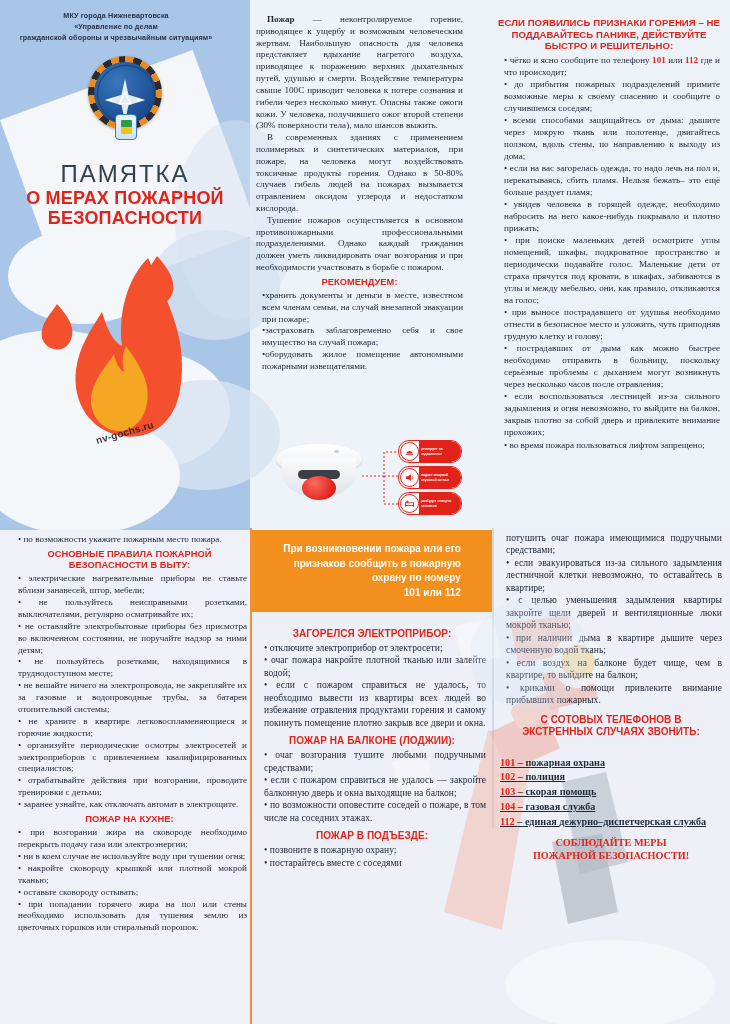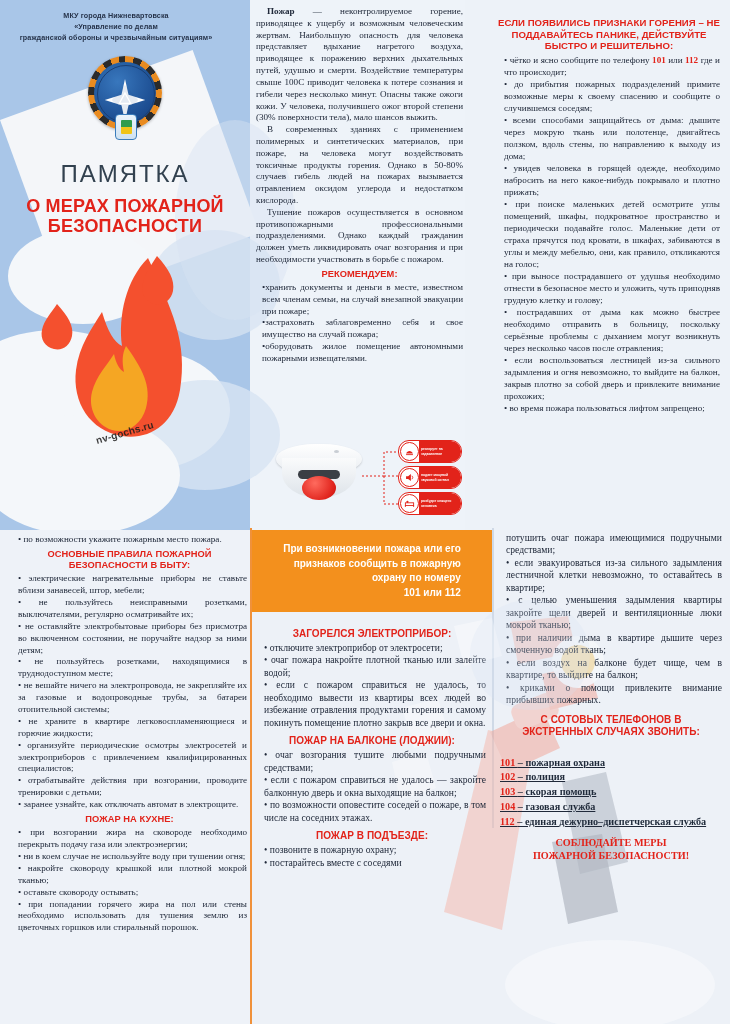--- a/index.html
+++ b/index.html
@@ -43,40 +43,40 @@
     border:1.5px solid #1b3f72;z-index:3;overflow:hidden;}
   .star{position:absolute;left:50%;top:50%;width:44px;height:44px;transform:translate(-50%,-50%);z-index:4;}
   .emblem-badge{position:absolute;left:31px;top:58px;width:20px;height:24px;border-radius:4px;
     background:linear-gradient(#eaf3fb,#cfe2f2);border:1.4px solid #3a7cbb;z-index:6;
     display:flex;align-items:center;justify-content:center;}
   .emblem-badge i{display:block;width:11px;height:14px;
      background:linear-gradient(#2f9c4d 0 50%,#f0c419 50% 100%);border-radius:1px;}
 
   .pamyatka{position:absolute;left:0;top:160px;width:250px;text-align:center;
     font-size:24px;letter-spacing:2px;color:#32414f;font-weight:400;}
-  .title-red{position:absolute;left:0;top:196px;width:250px;text-align:center;
+  .title-red{position:absolute;left:0;top:188px;width:250px;text-align:center;
     font-size:18px;font-weight:bold;color:#e2231a;line-height:1.12;letter-spacing:.2px;}
 
   
   .flame-wrap{position:absolute;left:30px;top:250px;width:200px;height:225px;}
   .wm{position:absolute;left:95px;top:427px;font-size:10px;font-weight:bold;color:#1c1c1c;
     transform:rotate(-16deg);letter-spacing:.2px;opacity:.85;}
 
   
   .col{position:absolute;color:#1f2a3a;}
   .body-text{font-family:"Liberation Serif", serif;font-size:9.1px;line-height:1.30;
     text-align:justify;color:#20293a;}
   .body-text p{margin:0 0 0 0;text-indent:11px;}
   .body-text p.li{text-indent:0;padding-left:6px;}
   .hdr-red{color:#e2231a;font-family:"Liberation Sans",sans-serif;font-weight:bold;
     font-size:9.3px;text-align:center;margin:3px 0 2px;line-height:1.2;letter-spacing:.05px;}
   .hdr-red.big{font-size:9.6px;}
   .red-num{color:#e2231a;font-weight:bold;}
 
-  .col2{left:256px;top:6px;width:207px;}
+  .col2{left:256px;top:14px;width:207px;}
   .col3{left:498px;top:14px;width:222px;}
   .col3 .body-text{font-size:9.15px;line-height:1.315;}
 
   
   .detector{position:absolute;left:258px;top:440px;width:205px;height:88px;}
   .det-body{position:absolute;left:18px;top:4px;width:86px;height:58px;}
   .det-disc{position:absolute;left:0;top:0;width:86px;height:30px;border-radius:50%/55%;
     background:linear-gradient(#ffffff,#e9edf1);box-shadow:0 1px 2px rgba(0,0,0,.18);}
   .det-skirt{position:absolute;left:6px;top:14px;width:74px;height:40px;border-radius:0 0 50% 50%/0 0 62% 62%;
     background:linear-gradient(#fafbfc,#dde3e9);}
@@ -236,20 +236,21 @@
       <span class="lbl">разбудит спящего человека</span>
     </div>
   </div>
 
   <div class="col col3">
     <div class="hdr-red big">ЕСЛИ ПОЯВИЛИСЬ ПРИЗНАКИ ГОРЕНИЯ – НЕ ПОДДАВАЙТЕСЬ ПАНИКЕ, ДЕЙСТВУЙТЕ БЫСТРО И РЕШИТЕЛЬНО:</div>
     <div class="body-text" id="col3-items">
         <p class="li">• чётко и ясно сообщите по телефону <span class="red-num">101</span> или <span class="red-num">112</span> где и что происходит;</p>
         <p class="li">• до прибытия пожарных подразделений примите возможные меры к своему спасению и сообщите о случившемся соседям;</p>
         <p class="li">• всеми способами защищайтесь от дыма: дышите через мокрую ткань или полотенце, двигайтесь ползком, вдоль стены, по направлению к выходу из дома;</p>
+        <p class="li">• если на вас загорелась одежда, то надо лечь на пол и, перекатываясь, сбить пламя. Нельзя бежать– это ещё больше раздует пламя;</p>
         <p class="li">• увидев человека в горящей одежде, необходимо набросить на него какое-нибудь покрывало и плотно прижать;</p>
         <p class="li">• при поиске маленьких детей осмотрите углы помещений, шкафы, подкроватное пространство и периодически подавайте голос. Маленькие дети от страха прячутся под кровати, в шкафах, забиваются в углы и между мебелью, они, как правило, откликаются на голос;</p>
         <p class="li">• при выносе пострадавшего от удушья необходимо отнести в безопасное место и уложить, чуть приподняв грудную клетку и голову;</p>
         <p class="li">• пострадавших от дыма как можно быстрее необходимо отправить в больницу, поскольку серьёзные проблемы с дыханием могут возникнуть через несколько часов после отравления;</p>
         <p class="li">• если воспользоваться лестницей из-за сильного задымления и огня невозможно, то выйдите на балкон, закрыв плотно за собой дверь и привлеките внимание прохожих;</p>
         <p class="li">• во время пожара пользоваться лифтом запрещено;</p>
       </div>
   </div>
 
   <div class="bottom-bg"></div>

